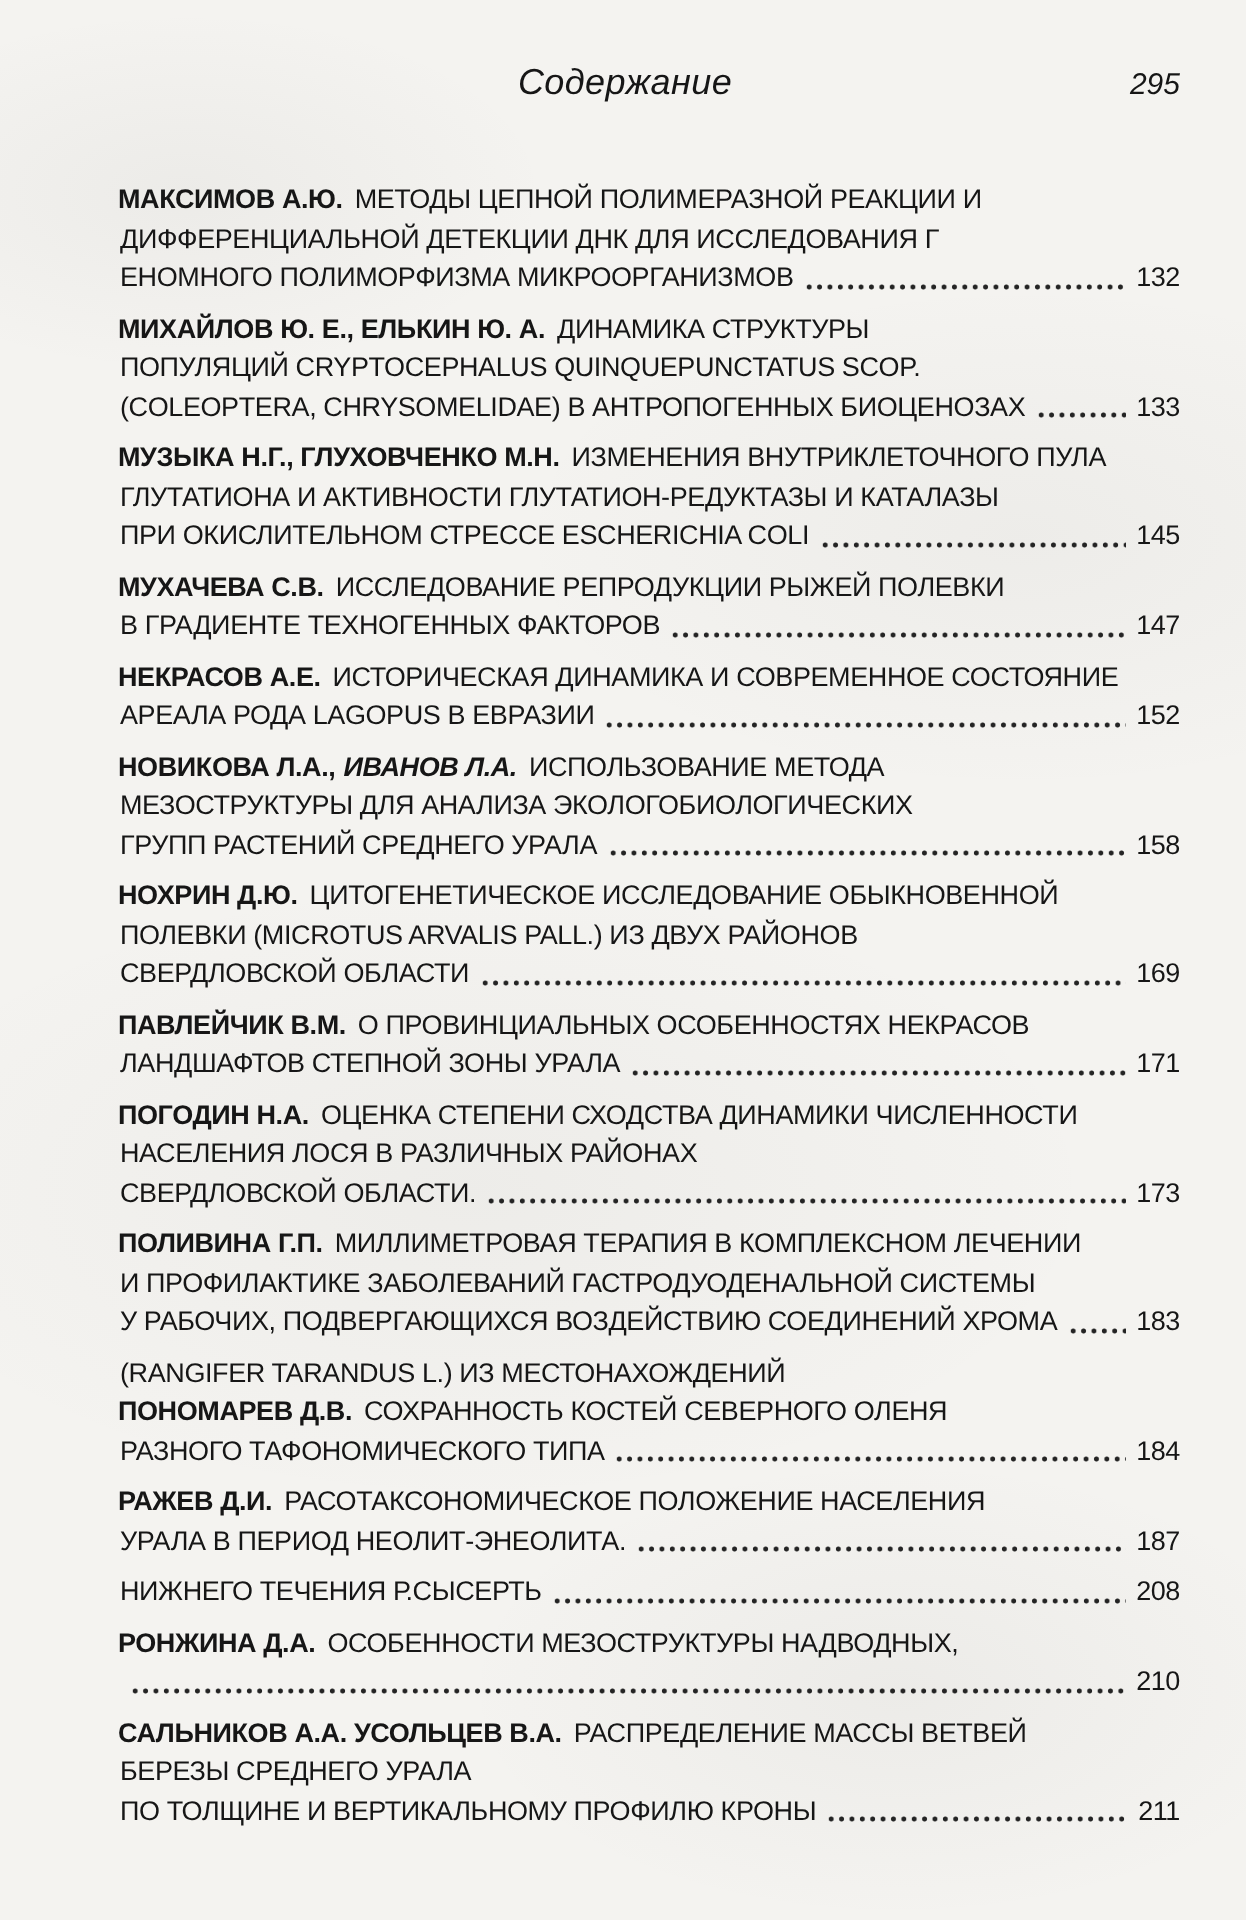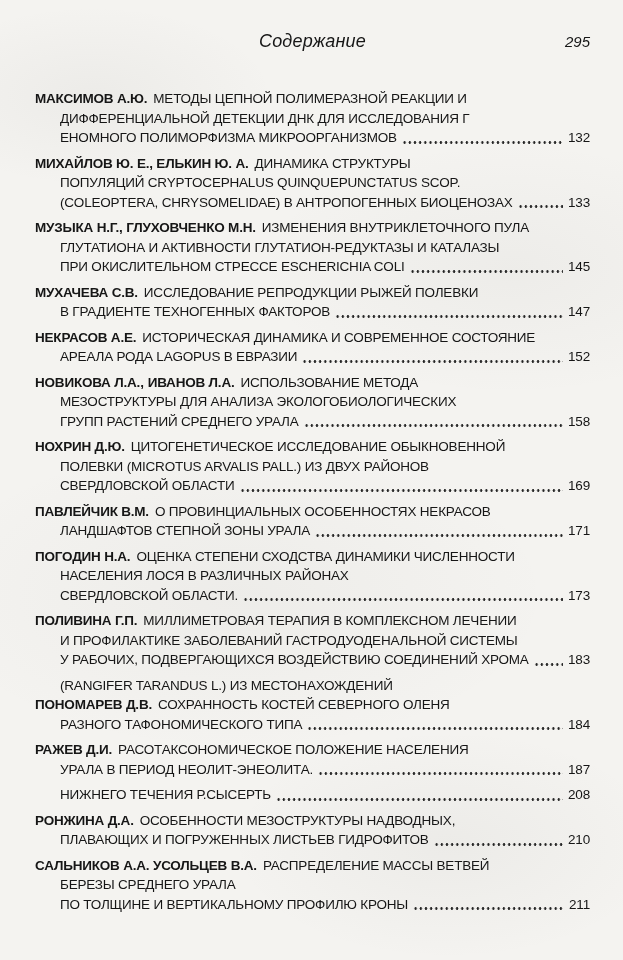--- a/index.html
+++ b/index.html
@@ -37,22 +37,22 @@
   .toc { margin-top: 36px; }
   .entry { margin-bottom: 6px; }
   .line {
     font-size: 13.5px;
     line-height: 19.5px;
     letter-spacing: -0.2px;
     white-space: nowrap;
   }
   .cont { padding-left: 25px; }
   .authors { font-weight: 700; }
-  .author { font-weight: 700; }
-  .author.italic { }
+  .author { font-weight: 700; margin-left: 24px; }
+  .author.italic { font-style: italic; }
   .author + .author { margin-left: 4px; }
   .authors { margin-right: 6px; }
   .title { font-weight: 400; }
 
   .lastline { display: flex; align-items: flex-end; }
   .leader {
     flex: 1 1 auto;
     min-width: 10px;
     margin: 0 5px;
     align-self: stretch;
@@ -195,21 +195,20 @@
     <div class="line cont lastline">
       <span class="title">НИЖНЕГО ТЕЧЕНИЯ Р.СЫСЕРТЬ</span>
       <span class="leader"></span>
       <span class="page-num">208</span>
     </div>
   </div>
 
   <div class="entry">
     <div class="line first"><span class="authors"><span class="author">РОНЖИНА Д.А.</span></span><span class="title">ОСОБЕННОСТИ МЕЗОСТРУКТУРЫ НАДВОДНЫХ,</span></div>
     <div class="line cont lastline">
-      <span class="title">ПЛАВАЮЩИХ И ПОГРУЖЕННЫХ ЛИСТЬЕВ ГИДРОФИТОВ</span>
       <span class="leader"></span>
       <span class="page-num">210</span>
     </div>
   </div>
 
   <div class="entry">
     <div class="line first"><span class="authors"><span class="author">САЛЬНИКОВ А.А. УСОЛЬЦЕВ В.А.</span></span><span class="title">РАСПРЕДЕЛЕНИЕ МАССЫ ВЕТВЕЙ</span></div>
     <div class="line cont">БЕРЕЗЫ СРЕДНЕГО УРАЛА</div>
         <div class="line cont lastline">
       <span class="title">ПО ТОЛЩИНЕ И ВЕРТИКАЛЬНОМУ ПРОФИЛЮ КРОНЫ</span>

